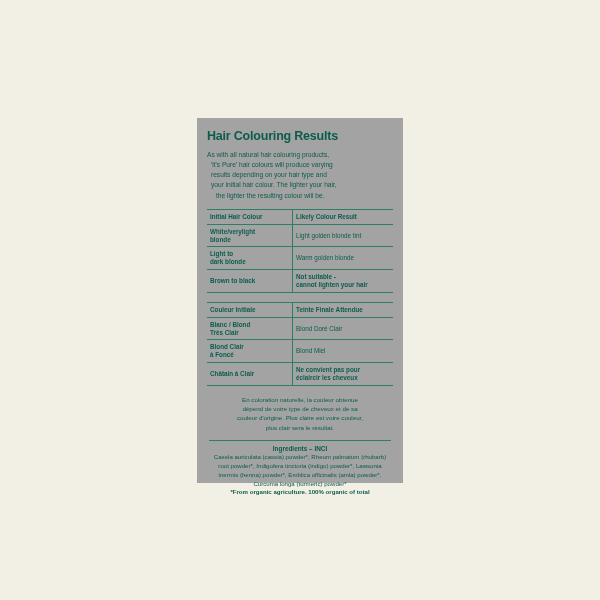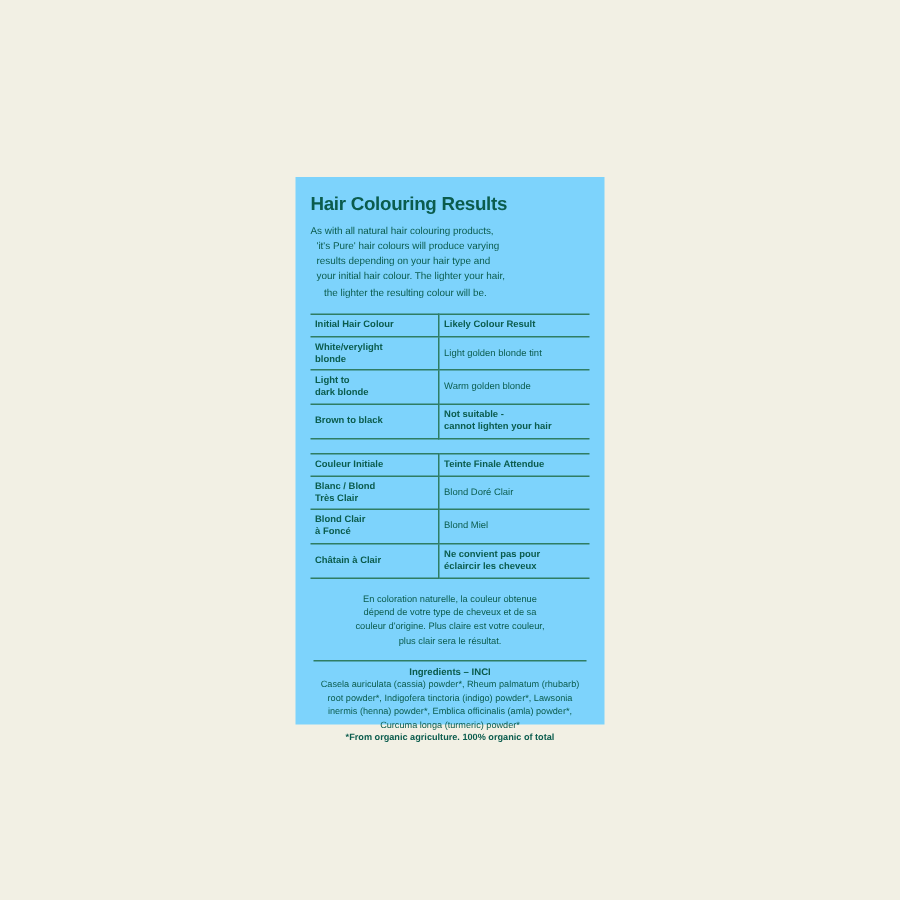--- a/index.html
+++ b/index.html
@@ -17,21 +17,21 @@
     position: relative;
     width: 600px;
     height: 600px;
   }
   .panel {
     position: absolute;
     left: 197px;
     top: 118px;
     width: 206px;
     height: 365px;
-    background: #7dd3fc;
+    background: #a3a3a3;
     box-sizing: border-box;
     padding: 10px 10px 8px 10px;
   }
   .title {
     color: #0b5c4d;
     font-size: 12.5px;
     font-weight: bold;
     letter-spacing: -0.2px;
     margin: 2px 0 6px 0;
     line-height: 1.1;

